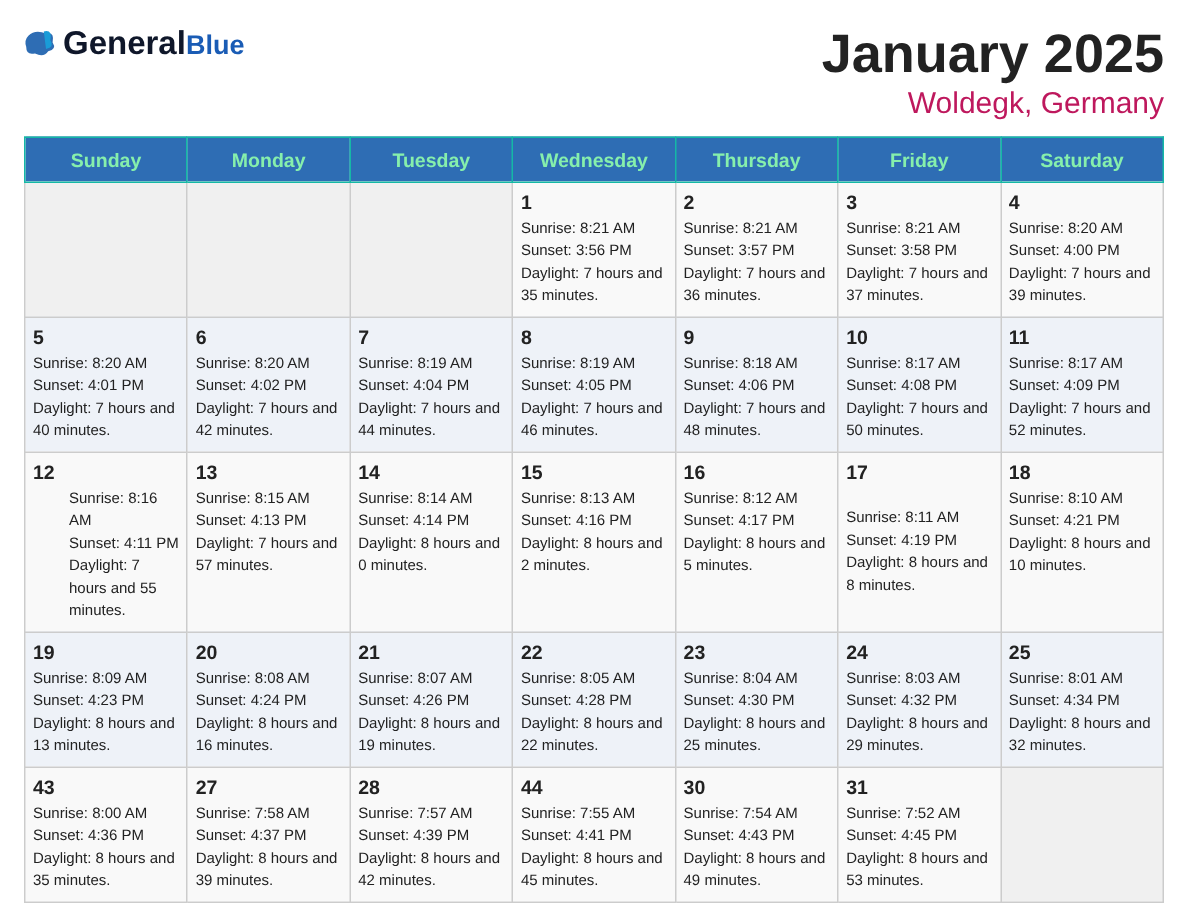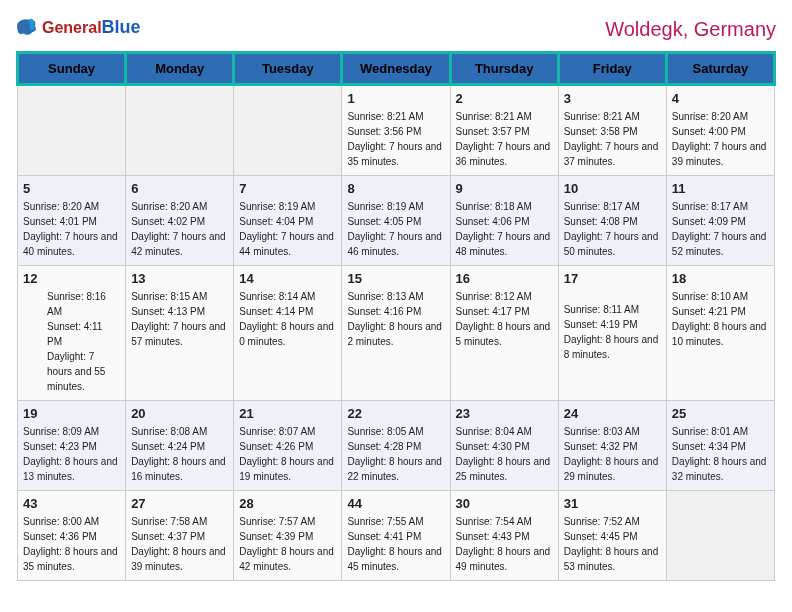--- a/index.html
+++ b/index.html
@@ -15,23 +15,23 @@
       justify-content: space-between;
       align-items: flex-start;
       margin-bottom: 10px;
     }
     .logo {
       display: flex;
       align-items: center;
       gap: 4px;
     }
     .logo-text-general {
-      font-size: 16px;
-      font-weight: bold;
-      color: #b91c1c;
+      font-size: 22px;
+      font-weight: bold;
+      color: #0f172a;
     }
     .logo-text-blue {
       font-size: 18px;
       font-weight: bold;
       color: #1a5cb5;
     }
     .logo-icon {
       width: 22px;
       height: 22px;
     }
@@ -49,26 +49,26 @@
       color: #be185d;
       margin-top: 2px;
     }
     table {
       width: 100%;
       border-collapse: collapse;
       table-layout: fixed;
     }
     thead tr th {
       background-color: #2e6db4;
-      color: #000000;
+      color: #86efac;
       text-align: center;
       padding: 7px 4px;
       font-size: 13px;
       font-weight: bold;
-      border: 3px solid #14b8a6;
+      border: 1px solid #14b8a6;
     }
     tbody tr td {
       border: 1px solid #ccc;
       vertical-align: top;
       padding: 5px 5px 6px 5px;
       font-size: 10.5px;
       color: #222;
       height: 88px;
     }
     tbody tr:nth-child(odd) td {
@@ -99,20 +99,21 @@
   <div class="logo">
     <svg class="logo-icon" viewBox="0 0 30 30" xmlns="http://www.w3.org/2000/svg">
       <path d="M4 8 Q10 2 20 6 Q28 4 26 14 Q30 20 22 22 Q18 28 10 24 Q2 26 2 18 Q0 12 4 8Z" fill="#2e6db4"></path>
       <path d="M18 4 Q26 2 24 12 Q28 18 20 20" fill="#1a9cd8" stroke="none"></path>
     </svg>
     <div>
       <span class="logo-text-general">General</span><span class="logo-text-blue">Blue</span>
     </div>
   </div>
   <div class="title-area">
+    <div class="month-title">January 2025</div>
     <div class="location-title">Woldegk, Germany</div>
   </div>
 </div>
 
 <table>
   <thead>
     <tr id="weekday-header">
     <th>Sunday</th>
         <th>Monday</th>
         <th>Tuesday</th>

